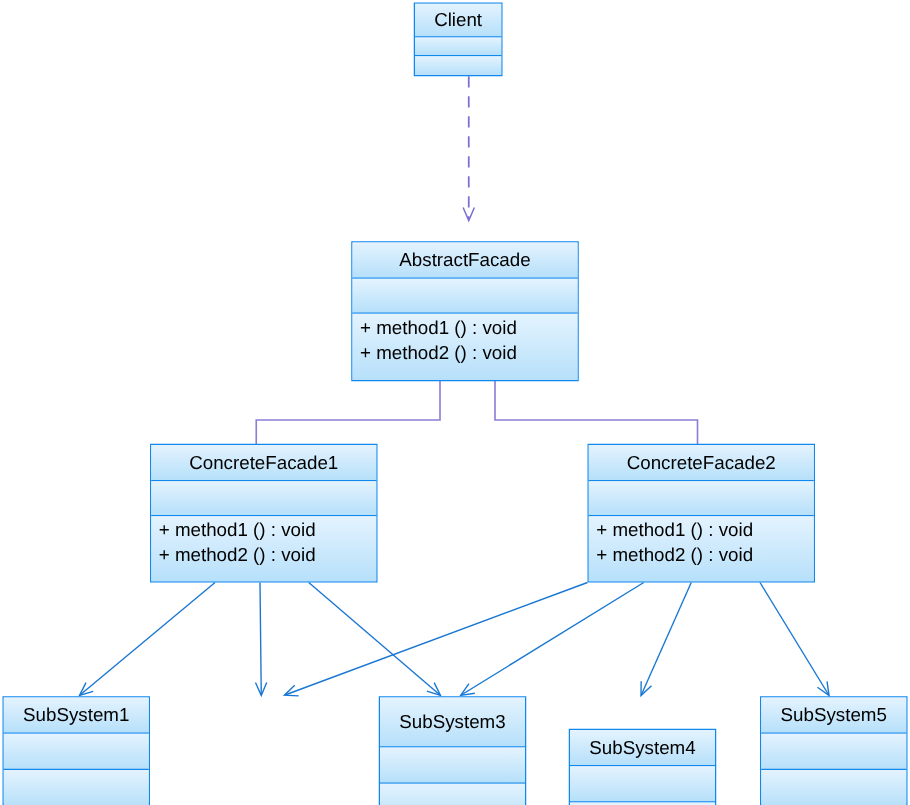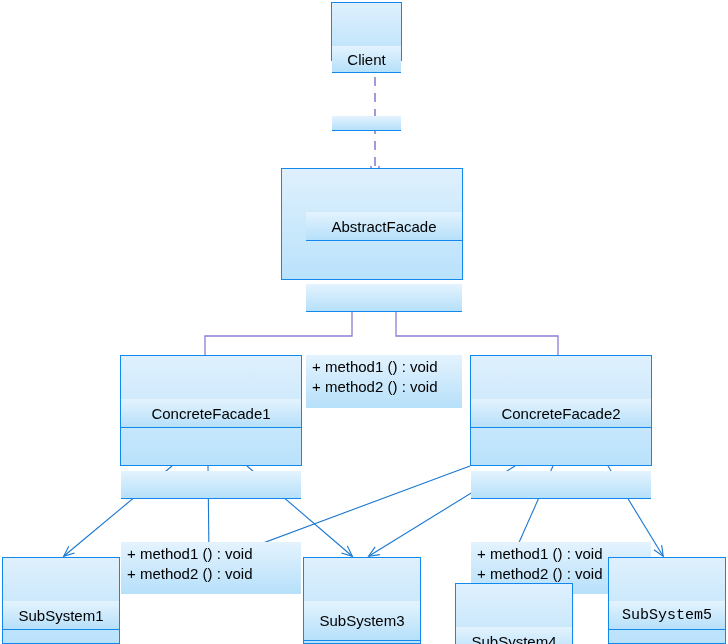--- a/index.html
+++ b/index.html
@@ -28,21 +28,20 @@
     box-sizing: border-box;
     border: 1px solid #1188ee;
     background: linear-gradient(to bottom, #dff0fd 0%, #b9e2fb 100%);
     z-index: 5;
   }
   .uml-row {
     box-sizing: border-box;
     background: linear-gradient(to bottom, #e4f3fe 0%, #b6e0fa 100%);
     border-bottom: 1px solid #1188ee;
     overflow: hidden;
-    margin-top: 43px;
   }
   .uml-row:last-child {
     border-bottom: none;
   }
   .uml-title {
     display: flex;
     align-items: center;
     justify-content: center;
     font-size: 15px;
     color: #000000;
@@ -114,21 +113,21 @@
   </svg>
 
   <div class="uml-class" style="left:331px; top:2px; width:71px; height:59px;">
     <div class="uml-row uml-title" style="height:27px;">
       <span>Client</span>
     </div>
     <div class="uml-row uml-attrs" style="height:15px;"></div>
     <div class="uml-row uml-ops" style="height:15px;"></div>
   </div>
 
-  <div class="uml-class" style="left:281px; top:168px; width:182px; height:112px;padding-left:24px;">
+  <div class="uml-class" style="left:281px; top:193px; width:182px; height:112px;">
     <div class="uml-row uml-title" style="height:29px;">
       <span>AbstractFacade</span>
     </div>
     <div class="uml-row uml-attrs" style="height:28px;"></div>
     <div class="uml-row uml-ops" style="height:53px;">
       <div class="uml-op">+ method1 () : void</div>
       <div class="uml-op">+ method2 () : void</div>
     </div>
   </div>
 
@@ -172,21 +171,21 @@
   </div>
 
   <div class="uml-class" style="left:455px; top:583px; width:118px; height:87px;">
     <div class="uml-row uml-title" style="height:29px;">
       <span>SubSystem4</span>
     </div>
     <div class="uml-row uml-attrs" style="height:29px;"></div>
     <div class="uml-row uml-ops" style="height:29px;"></div>
   </div>
 
-  <div class="uml-class" style="left:608px; top:557px; width:118px; height:87px;font-family:Liberation Mono, monospace;">
+  <div class="uml-class" style="left:608px; top:557px; width:118px; height:87px;">
     <div class="uml-row uml-title" style="height:29px;">
       <span>SubSystem5</span>
     </div>
     <div class="uml-row uml-attrs" style="height:29px;"></div>
     <div class="uml-row uml-ops" style="height:29px;"></div>
   </div>
 
 </div>
 
 </body></html>

